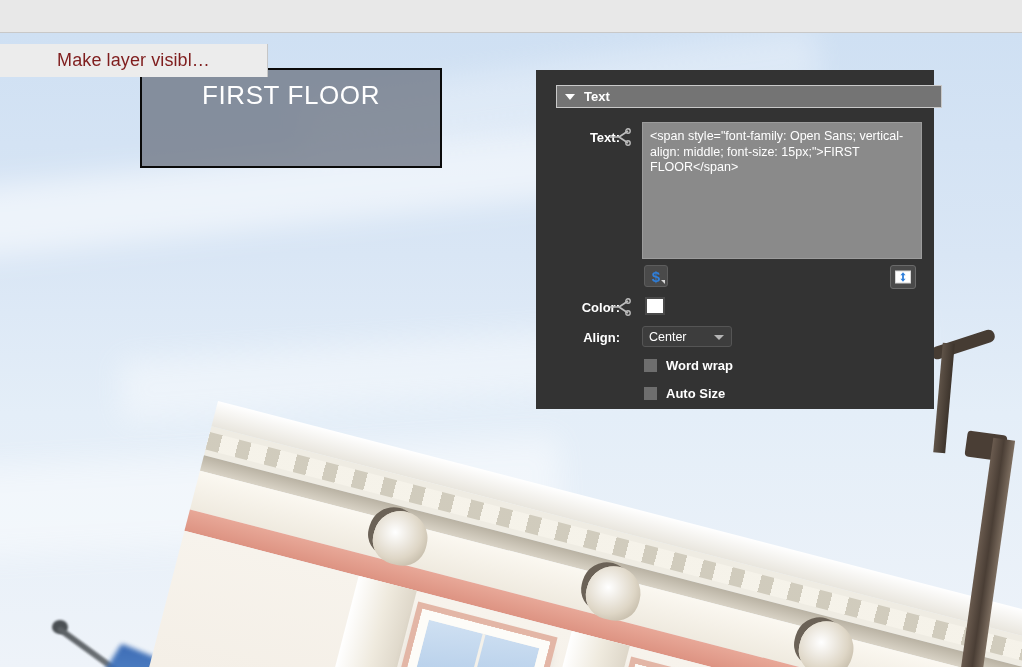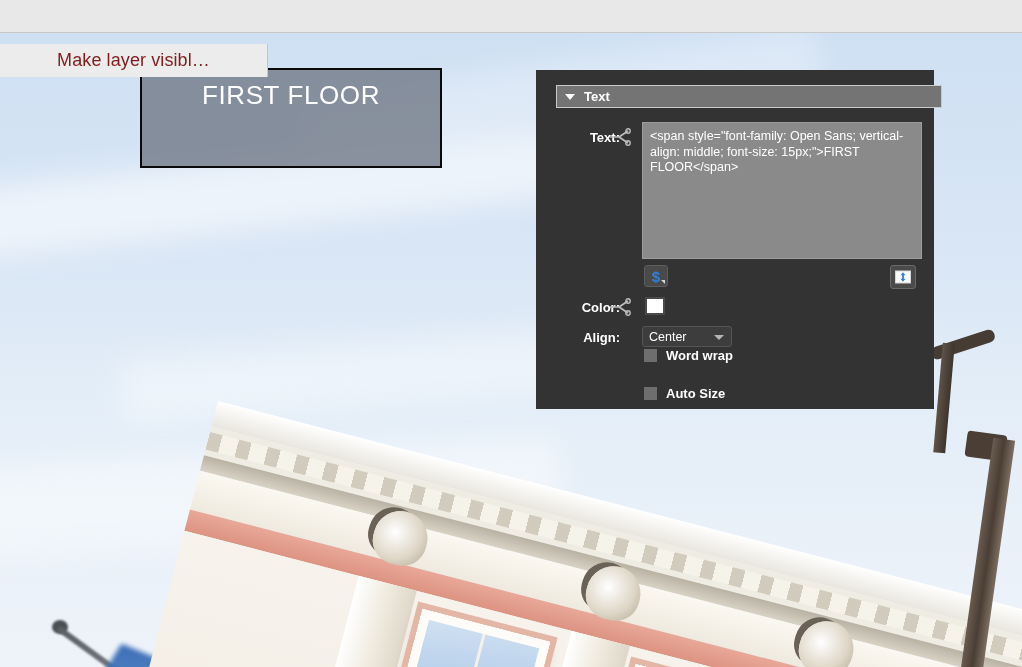--- a/index.html
+++ b/index.html
@@ -377,21 +377,21 @@
     border-left: 5px solid transparent;
     border-right: 5px solid transparent;
     border-top: 5px solid #b5b5b5;
   }
 
   .check-row {
     position: absolute;
     display: flex;
     align-items: center;
   }
-  #row-wordwrap { left: 644px; top: 348px; }
+  #row-wordwrap { left: 644px; top: 358px; }
   #row-autosize { left: 644px; top: 386px; }
   .cbox {
     width: 13px; height: 13px;
     background: #6e6e6e;
     border: 1px solid #6e6e6e;
     box-sizing: border-box;
     margin-right: 9px;
   }
   .clabel {
     color: #ffffff;

